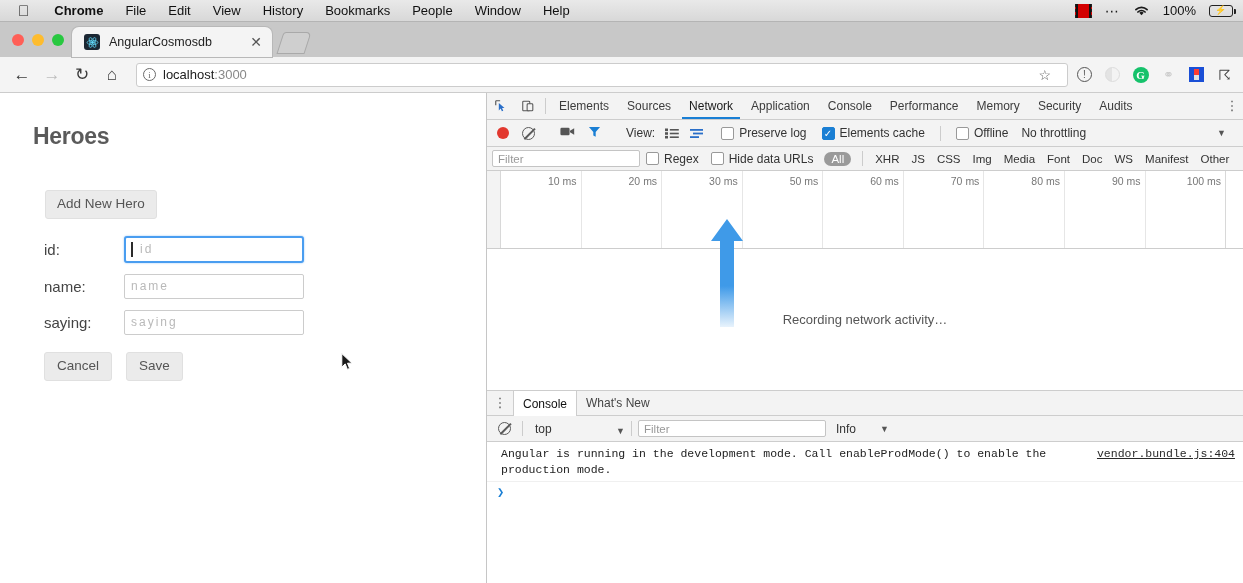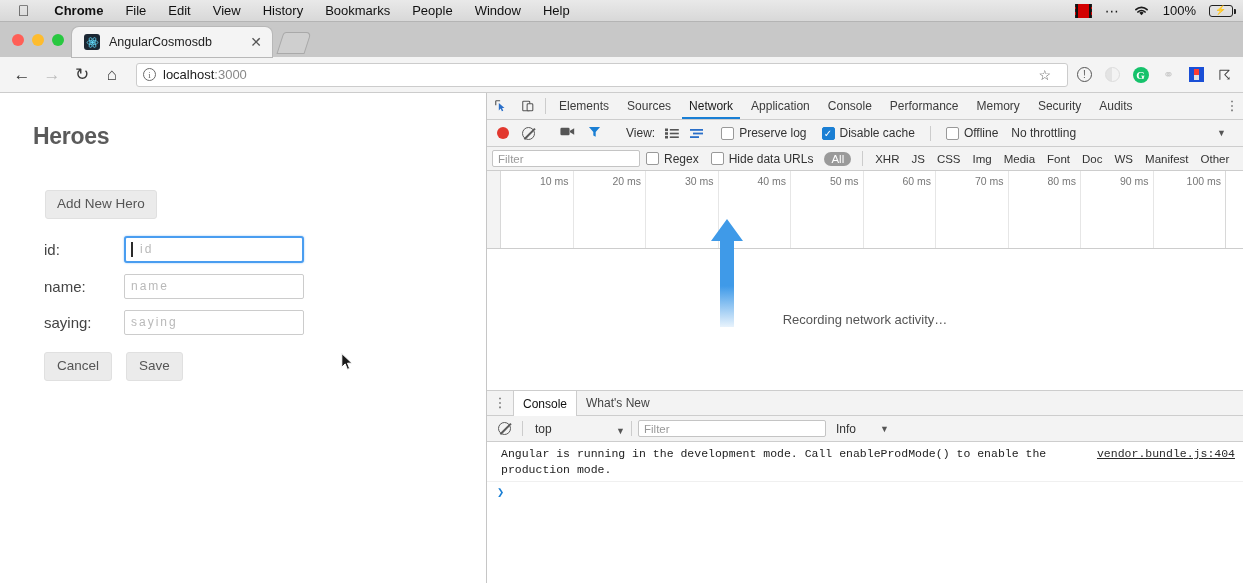--- a/index.html
+++ b/index.html
@@ -498,21 +498,21 @@
               <rect x="3" y="4.6" width="10" height="1.8" fill="#2a6fc9"></rect>
               <rect x="0" y="8.2" width="9" height="1.8" fill="#2a6fc9"></rect>
             </svg>
           </div>
           <div class="cblabel">
             <span class="cb"></span>
             <span>Preserve log</span>
           </div>
           <div class="cblabel">
             <span class="cb on">✓</span>
-            <span>Disable cache</span>
+            <span>Elements cache</span>
           </div>
           <div class="vsep"></div>
           <div class="cblabel">
             <span class="cb"></span>
             <span>Offline</span>
           </div>
           <div class="throttle">No throttling</div>
           <div class="caret">▼</div>
         </div>
 
@@ -546,23 +546,20 @@
             <div class="tick">
                 <span>10 ms</span>
               </div>
             <div class="tick">
                 <span>20 ms</span>
               </div>
             <div class="tick">
                 <span>30 ms</span>
               </div>
             <div class="tick">
-                <span>40 ms</span>
-              </div>
-            <div class="tick">
                 <span>50 ms</span>
               </div>
             <div class="tick">
                 <span>60 ms</span>
               </div>
             <div class="tick">
                 <span>70 ms</span>
               </div>
             <div class="tick">
                 <span>80 ms</span>

